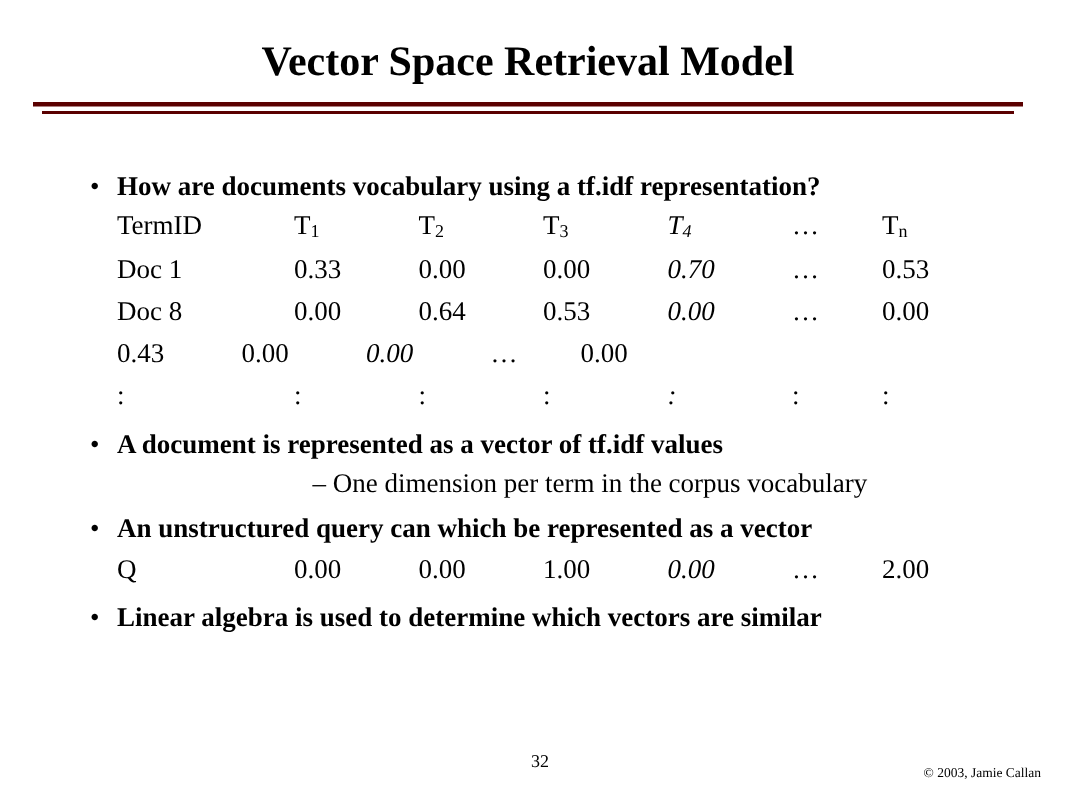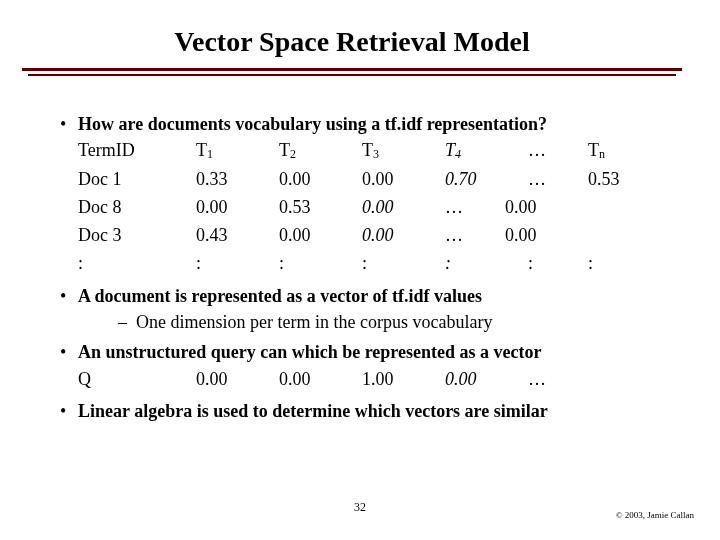--- a/index.html
+++ b/index.html
@@ -57,20 +57,21 @@
     line-height: 1.2;
     padding-top: 2px;
   }
   .bullet .btext {
     font-weight: bold;
     flex: 1;
   }
   .sub {
     padding-left: 58px;
     margin-top: 2px;
+    text-align: center;
   }
   .sub .dash {
     display: inline-block;
     width: 18px;
   }
   .table {
     padding-left: 18px;
     margin-top: 0;
   }
   .row {
@@ -152,28 +153,28 @@
         <span class="cell c2">0.00</span>
         <span class="cell c3">0.00</span>
         <span class="cell c4">0.70</span>
         <span class="cell c5">…</span>
         <span class="cell c6">0.53</span>
       </div>
 
       <div class="row">
         <span class="cell c0">Doc 8</span>
         <span class="cell c1">0.00</span>
+        <span class="cell c2">0.64</span>
         <span class="cell c3">0.53</span>
         <span class="cell c4">0.00</span>
         <span class="cell c5">…</span>
         <span class="cell c6">0.00</span>
       </div>
 
       <div class="row">
-        <span class="cell c0">Doc 3</span>
         <span class="cell c1">0.43</span>
         <span class="cell c2">0.00</span>
         <span class="cell c4">0.00</span>
         <span class="cell c5">…</span>
         <span class="cell c6">0.00</span>
       </div>
 
       <div class="row">
         <span class="cell c0">:</span>
         <span class="cell c1">:</span>
@@ -199,20 +200,21 @@
     </div>
 
     <div class="table">
       <div class="row">
         <span class="cell c0">Q</span>
         <span class="cell c1">0.00</span>
         <span class="cell c2">0.00</span>
         <span class="cell c3">1.00</span>
         <span class="cell c4">0.00</span>
         <span class="cell c5">…</span>
+        <span class="cell c6">2.00</span>
       </div>
     </div>
 
     <div class="bullet">
       <span class="dot">•</span>
       <span class="btext">Linear algebra is used to determine which vectors are similar</span>
     </div>
 
   </div>
 

